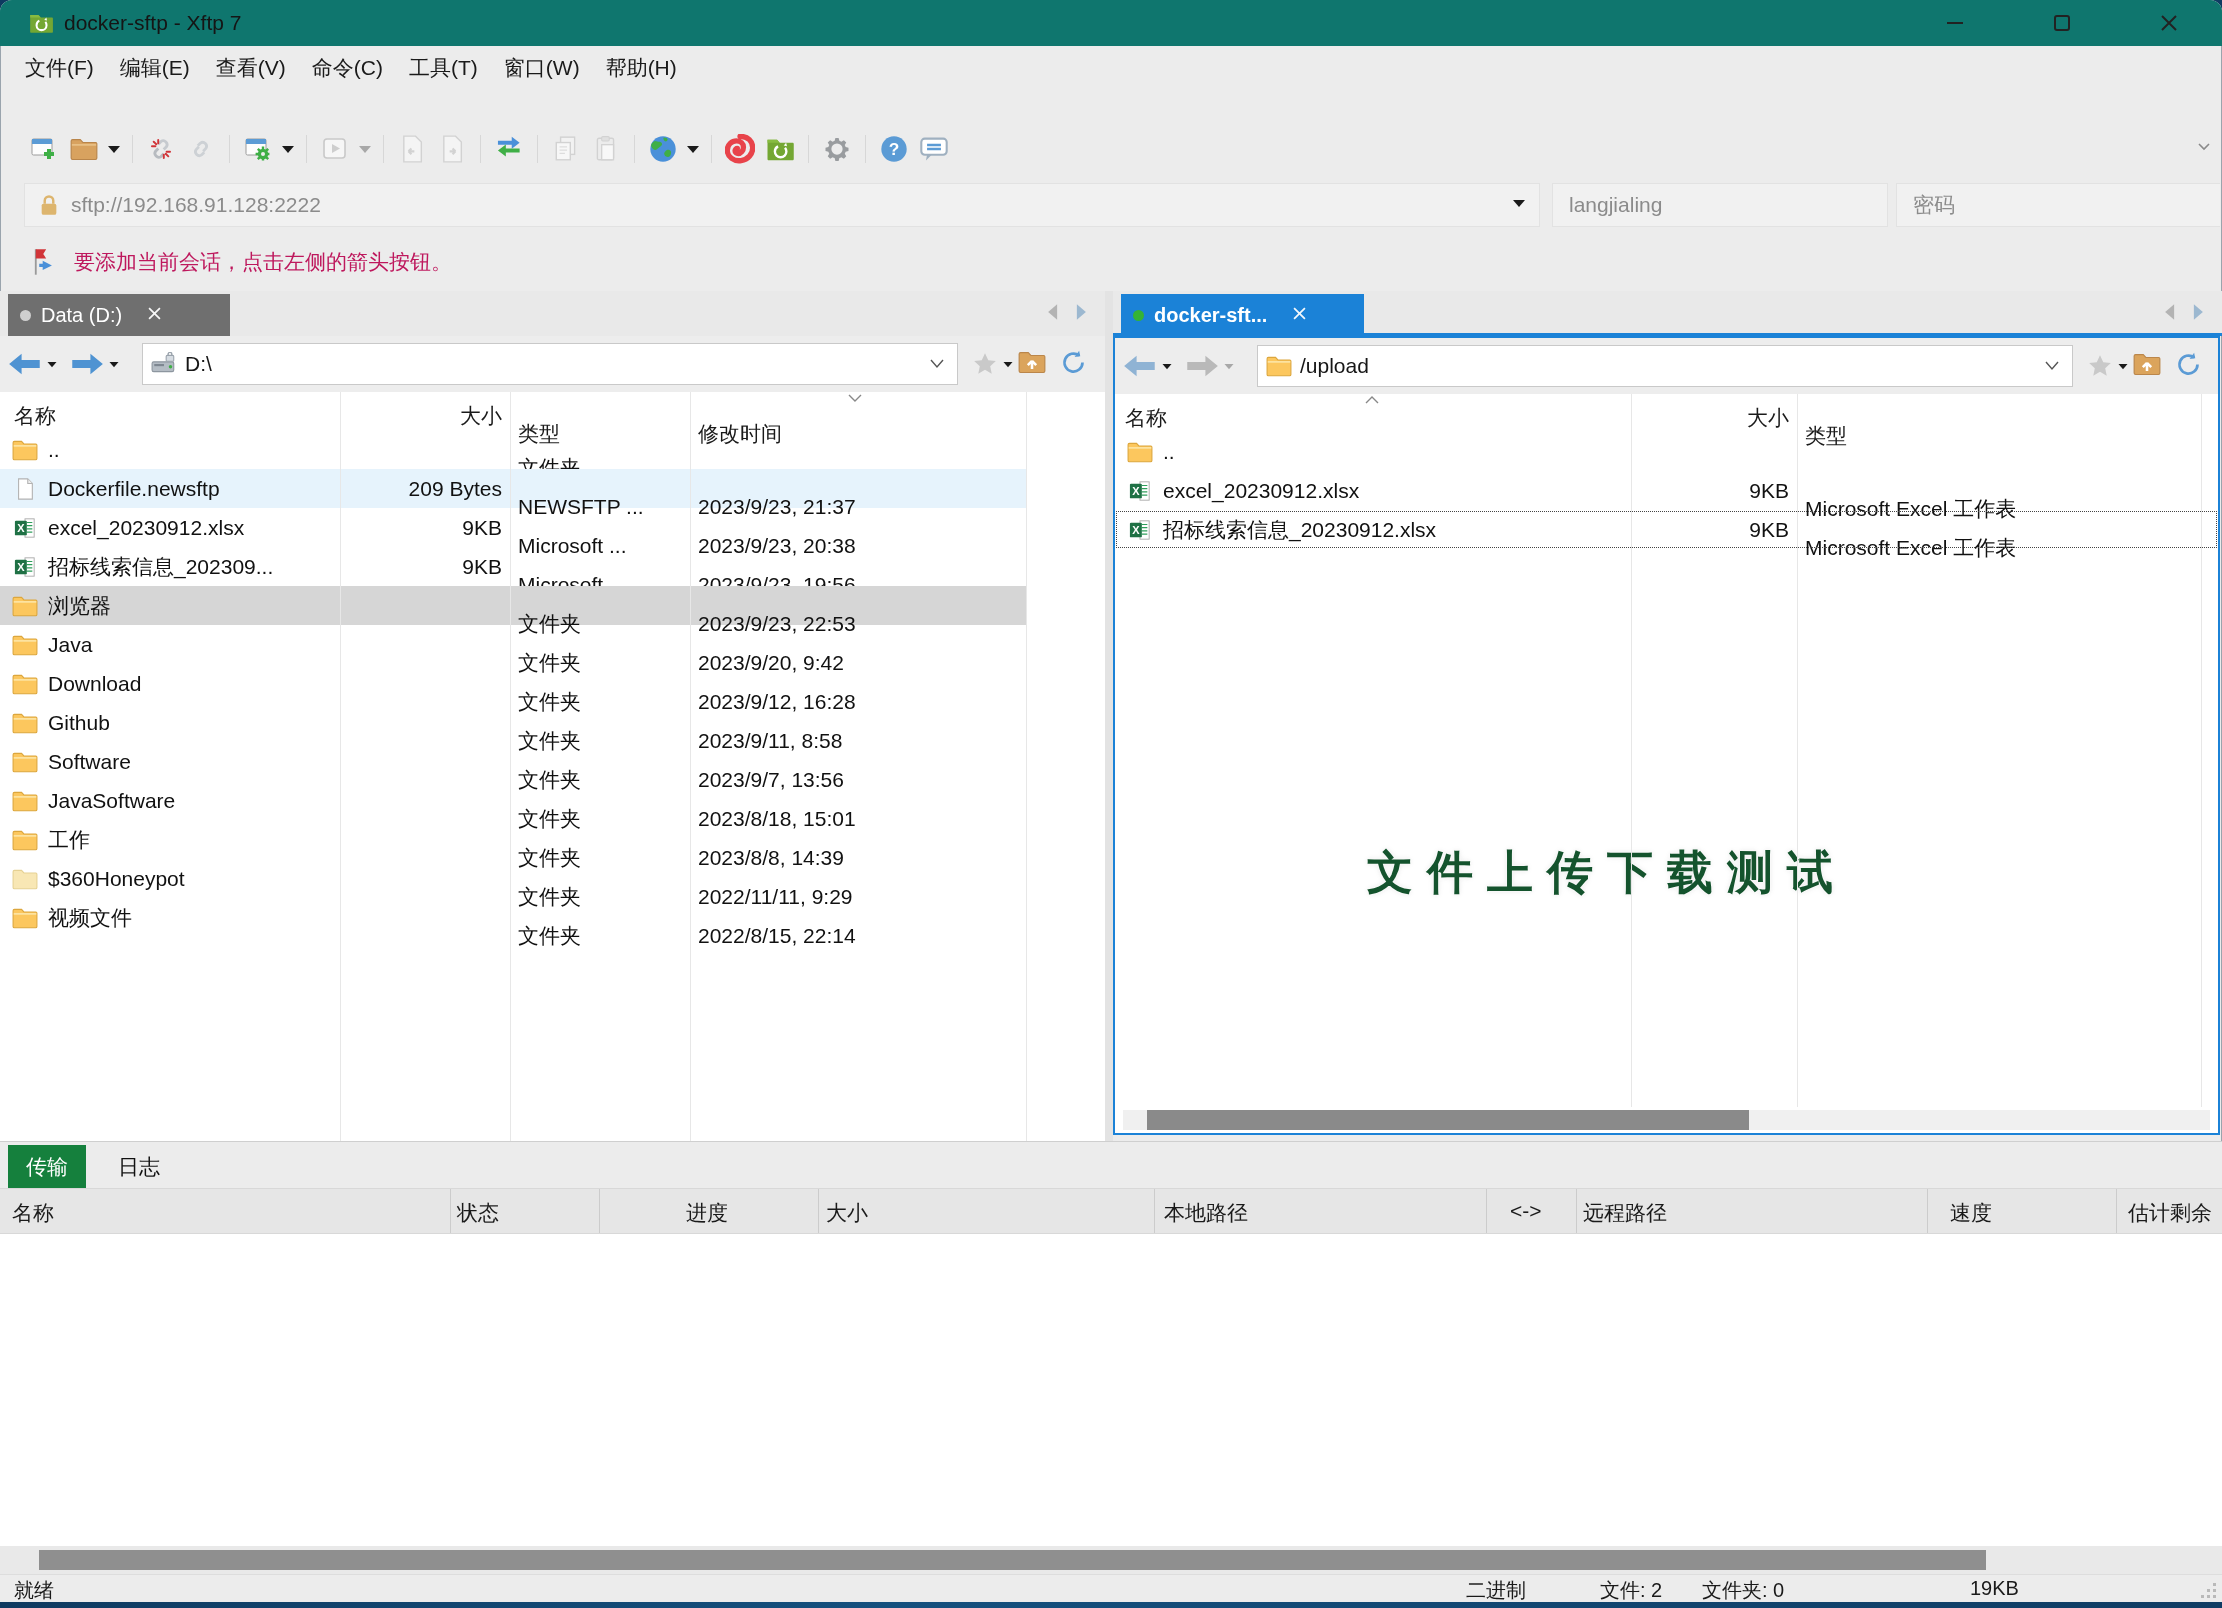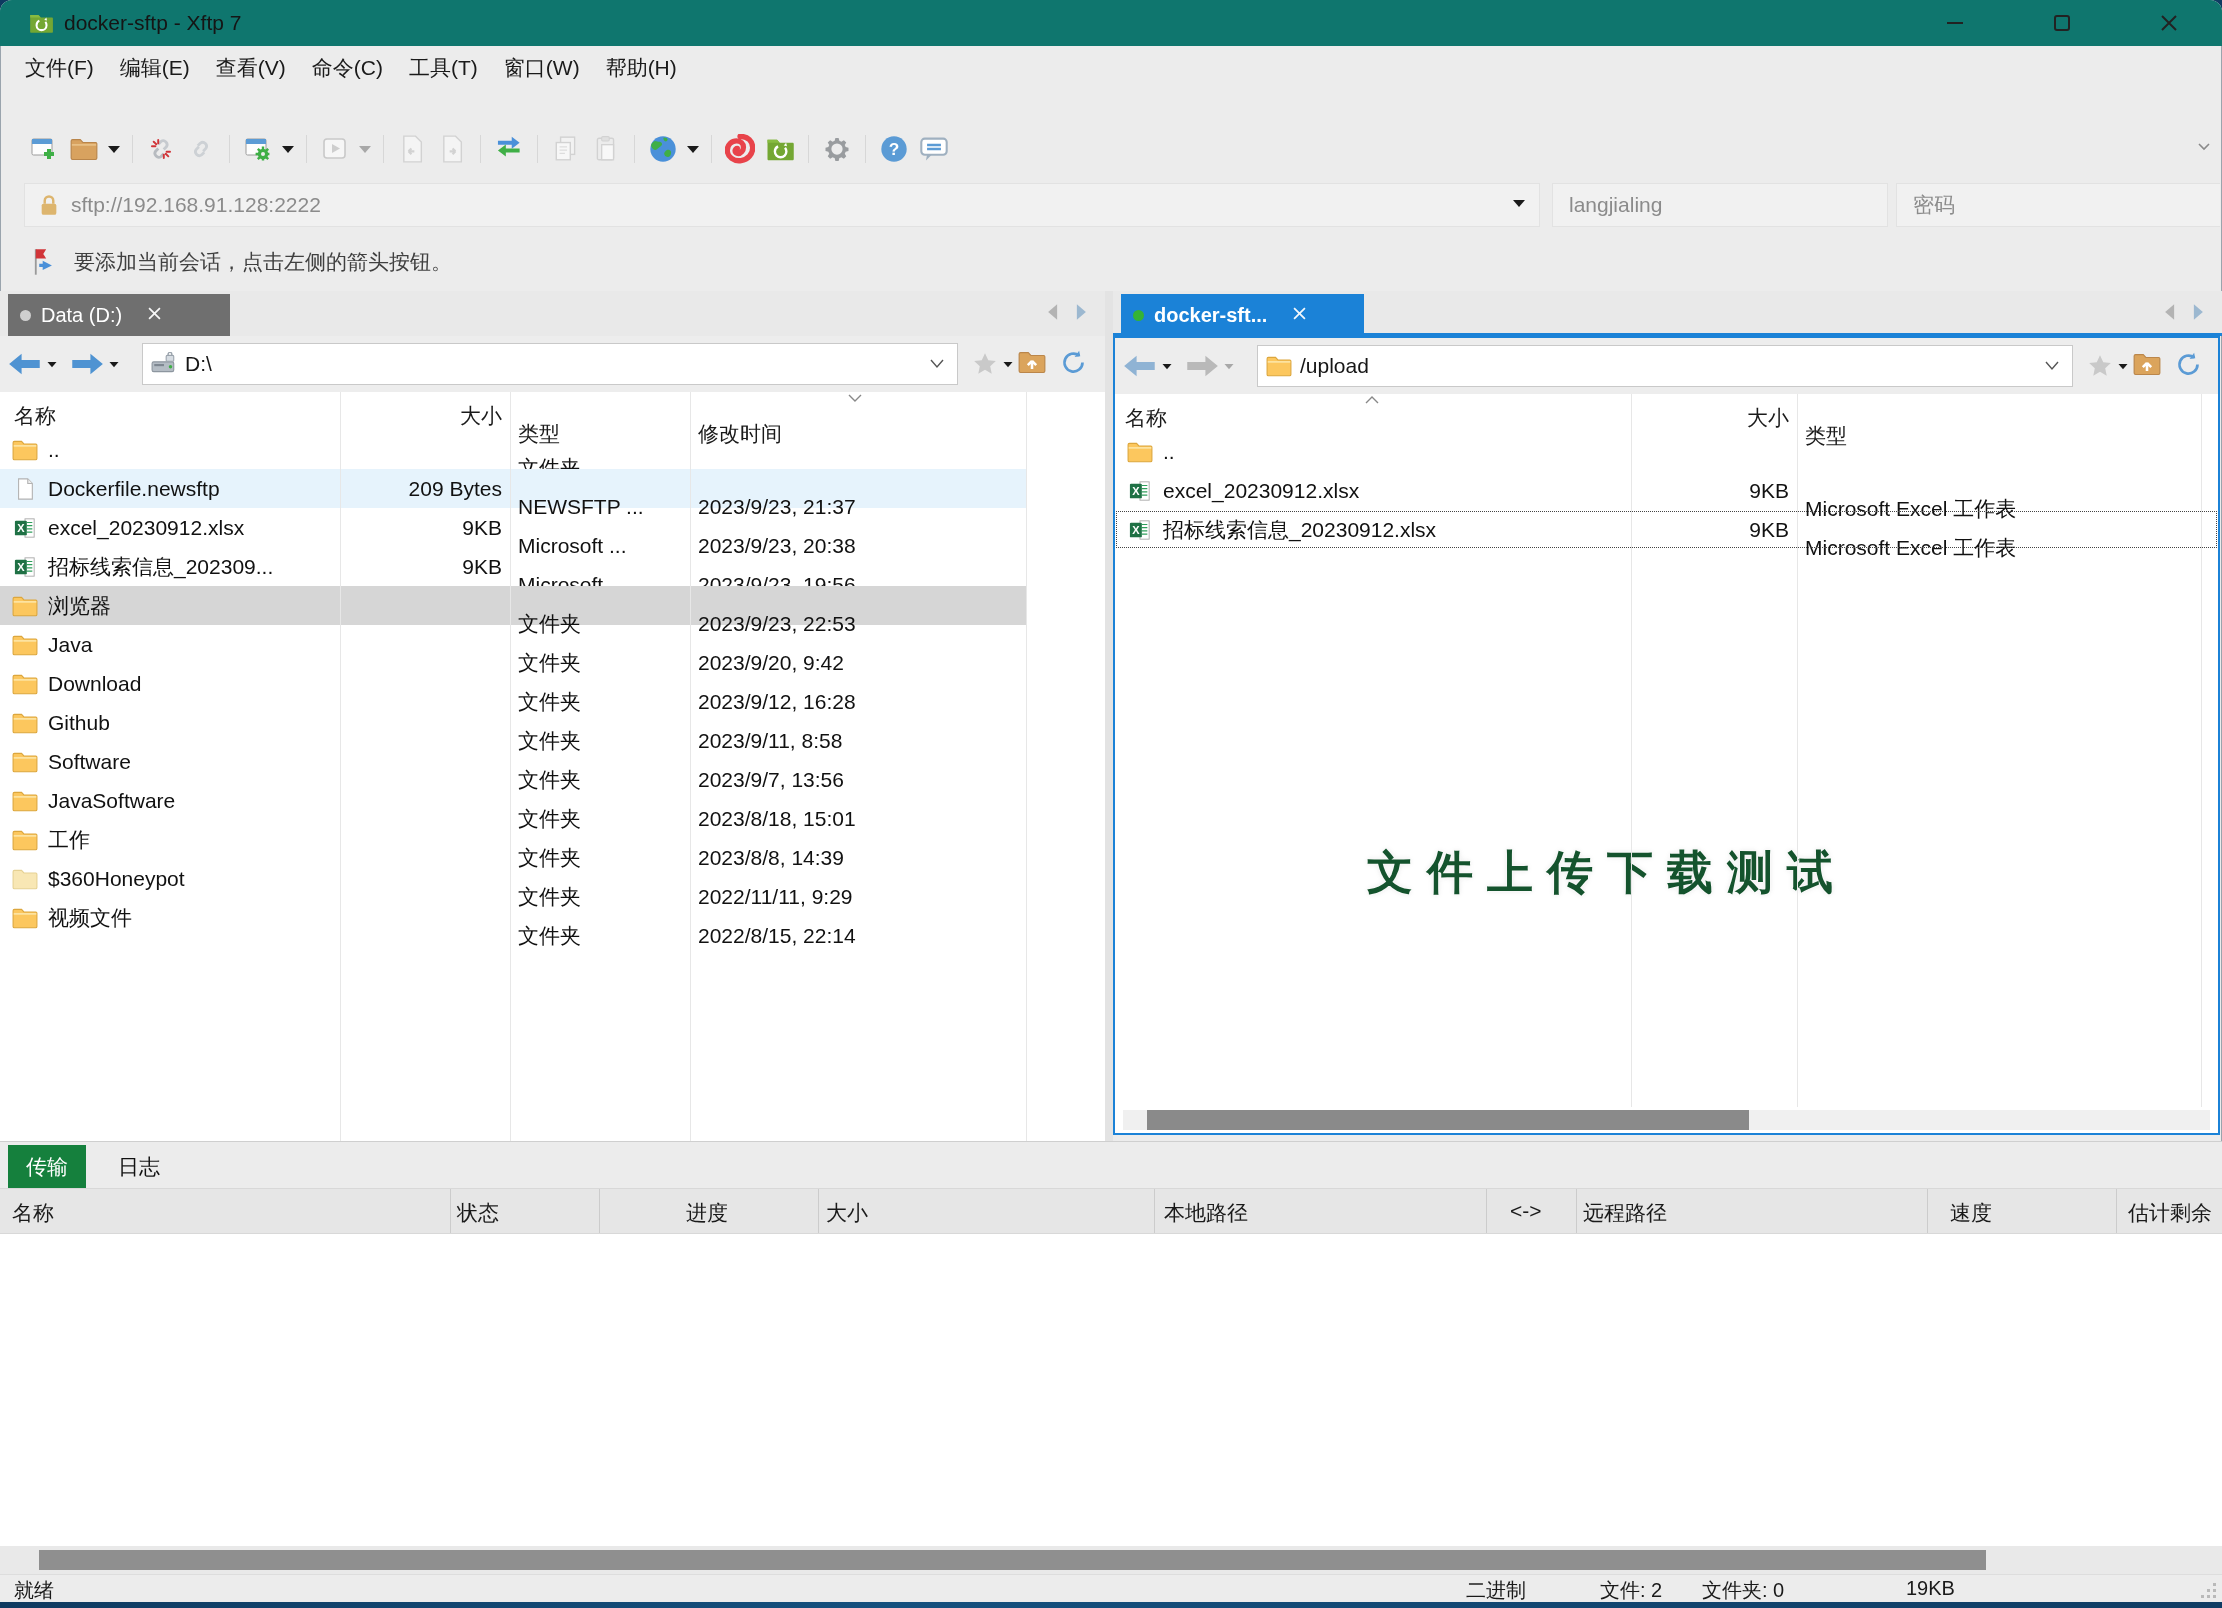--- a/index.html
+++ b/index.html
@@ -25,21 +25,21 @@
   
   .addressrow{position:absolute;left:0;top:176px;right:0;height:57px;}
   .afield{position:absolute;top:7px;height:44px;background:#f1f1f1;border:1px solid #e2e2e2;display:flex;align-items:center;font-size:21px;color:#8b8b8b;}
   .f-url{left:24px;width:1516px;}
   .f-user{left:1552px;width:336px;padding-left:16px;}
   .f-pass{left:1896px;width:324px;padding-left:16px;border-right:none;}
   .url-text{margin-left:12px;}
   .combo-caret{position:absolute;right:10px;top:16px;}
   
   .inforow{position:absolute;left:0;top:233px;right:0;height:58px;display:flex;align-items:center;}
-  .info-text{font-size:21px;color:#404040;margin-left:14px;}
+  .info-text{font-size:21px;color:#be185d;margin-left:14px;}
   
   .panes{position:absolute;left:0;top:291px;right:0;height:850px;}
   .pane{position:absolute;top:0;height:100%;}
   .pane.left{left:0;width:1105px;}
   .pane.right{left:1113px;width:1109px;}
   .splitter{position:absolute;left:1105px;top:0;width:8px;height:100%;background:#e3e3e3;}
   .tabstrip{position:absolute;left:0;right:0;top:0;height:45px;background:#e9e9e9;}
   .ptab{position:absolute;left:8px;top:3px;height:42px;display:flex;align-items:center;padding:0 12px;font-size:20px;color:#fff;}
   .ptab .dot{width:11px;height:11px;border-radius:50%;margin-right:10px;}
   .ptab .x{margin-left:26px;font-size:17px;opacity:.95;}
@@ -717,21 +717,21 @@
 
     <div class="hscroll">
       <div class="thumb"></div>
     </div>
 
     <div class="statusbar">
       <span class="sbitem" style="left:14px">就绪</span>
       <span class="sbitem" style="left:1466px">二进制</span>
       <span class="sbitem" style="left:1600px">文件: 2</span>
       <span class="sbitem" style="left:1702px">文件夹: 0</span>
-      <span class="sbitem" style="left:1906px">19KB</span>
+      <span class="sbitem" style="left:1970px">19KB</span>
       <svg class="grip" width="18" height="18" viewBox="0 0 18 18">
         <g fill="#b9b9b9">
             <rect x="13" y="13" width="3" height="3"></rect>
             <rect x="13" y="7" width="3" height="3"></rect>
             <rect x="7" y="13" width="3" height="3"></rect>
             <rect x="13" y="1" width="3" height="3"></rect>
             <rect x="7" y="7" width="3" height="3"></rect>
             <rect x="1" y="13" width="3" height="3"></rect>
           </g>
       </svg>

